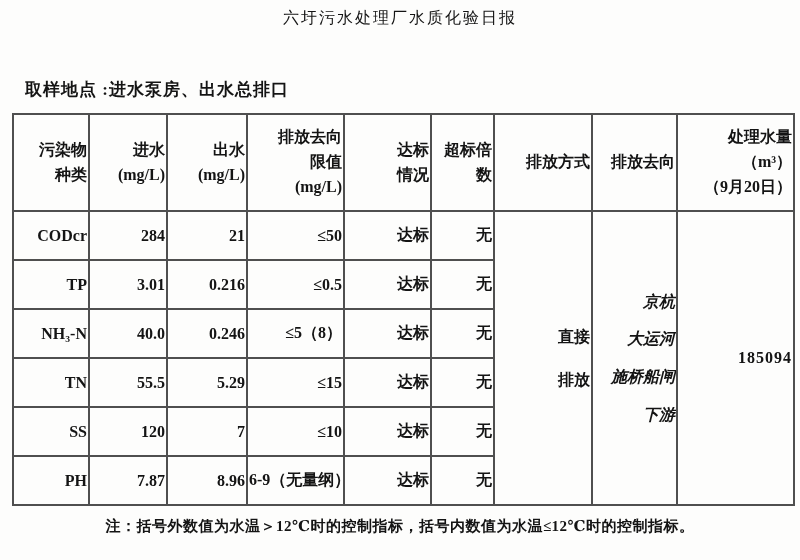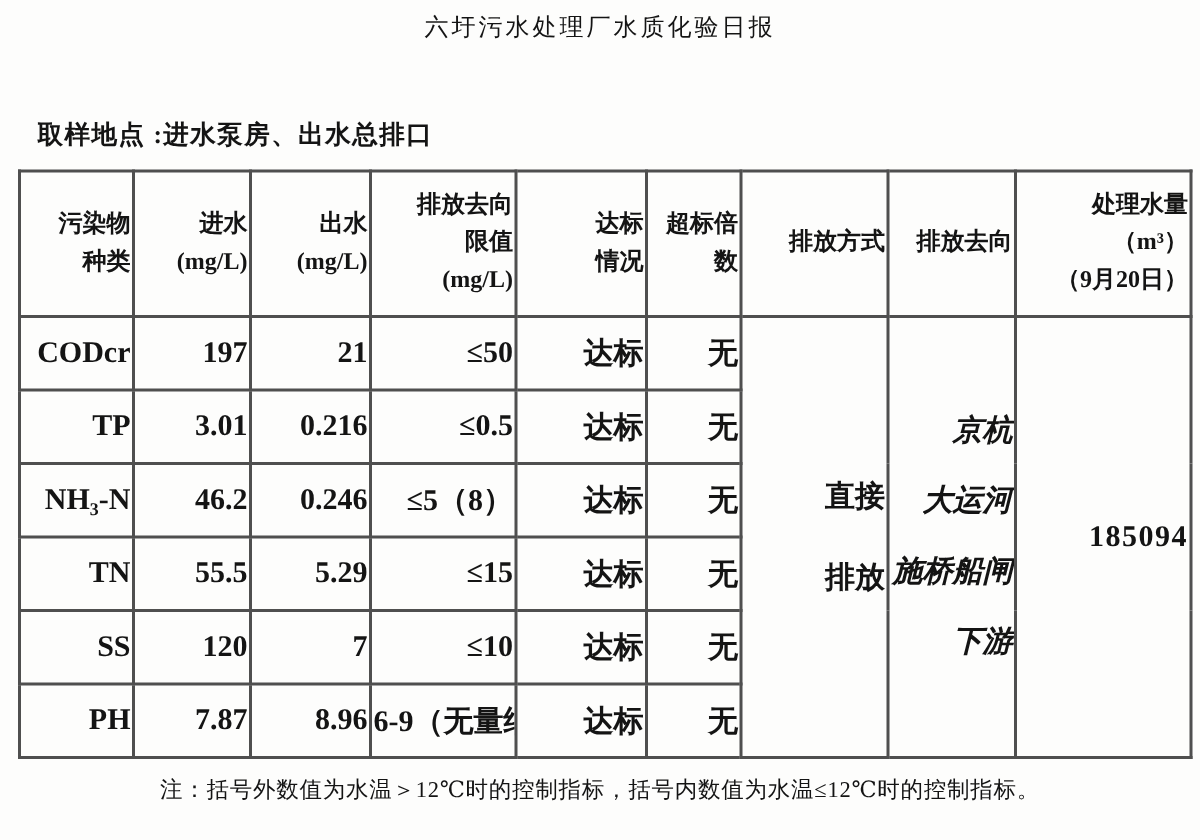--- a/index.html
+++ b/index.html
@@ -45,42 +45,42 @@
     padding: 1px;
   }
   .report thead th {
     height: 97px;
     font-size: 16px;
     font-weight: bold;
     line-height: 1.55;
   }
   .report tbody td {
     height: 49px;
-    font-size: 20px;
+    font-size: 16px;
     font-weight: 600;
     margin-left: 16px;
   }
   td.limit { white-space: nowrap; font-size: 14px; letter-spacing: 0; }
   td.mode-span { line-height: 2.7; font-size: 16px; font-family: Liberation Serif, serif; }
   td.dest-span { line-height: 2.35; font-size: 16px; font-style: italic; }
   td.volume-span {
     font-size: 27px;
     font-weight: 500;
     letter-spacing: 1px;
     font-family: "Liberation Serif", "DejaVu Serif", serif;
     padding-left: 12px;
   }
   .note {
     position: absolute;
     top: 517px;
     left: 0;
     width: 100%;
     text-align: center;
     font-size: 15px;
-    font-weight: normal;
+    font-weight: bold;
     letter-spacing: 0.5px;
   }
 </style>
 </head>
 <body>
 
 <div class="title">六圩污水处理厂水质化验日报</div>
 
 <div class="meta">
   <span>取样地点 :进水泵房、出水总排口</span>
@@ -116,21 +116,21 @@
       <th>排放方式</th>
       <th>排放去向</th>
       <th>处理水量
 （m³）
 （9月20日）</th>
     </tr>
   </thead>
   <tbody>
     <tr>
       <td>CODcr</td>
-      <td>197</td>
+      <td>284</td>
       <td>21</td>
       <td class="limit">≤50</td>
       <td>达标</td>
       <td>无</td>
       <td class="mode-span" rowspan="6">直接
 排放</td>
       <td class="dest-span" rowspan="6">京杭
 大运河
 施桥船闸
 下游</td>
@@ -139,21 +139,21 @@
     <tr>
       <td>TP</td>
       <td>3.01</td>
       <td>0.216</td>
       <td class="limit">≤0.5</td>
       <td>达标</td>
       <td>无</td>
     </tr>
     <tr>
       <td>NH₃-N</td>
-      <td>46.2</td>
+      <td>40.0</td>
       <td>0.246</td>
       <td class="limit">≤5（8）</td>
       <td>达标</td>
       <td>无</td>
     </tr>
     <tr>
       <td>TN</td>
       <td>55.5</td>
       <td>5.29</td>
       <td class="limit">≤15</td>

